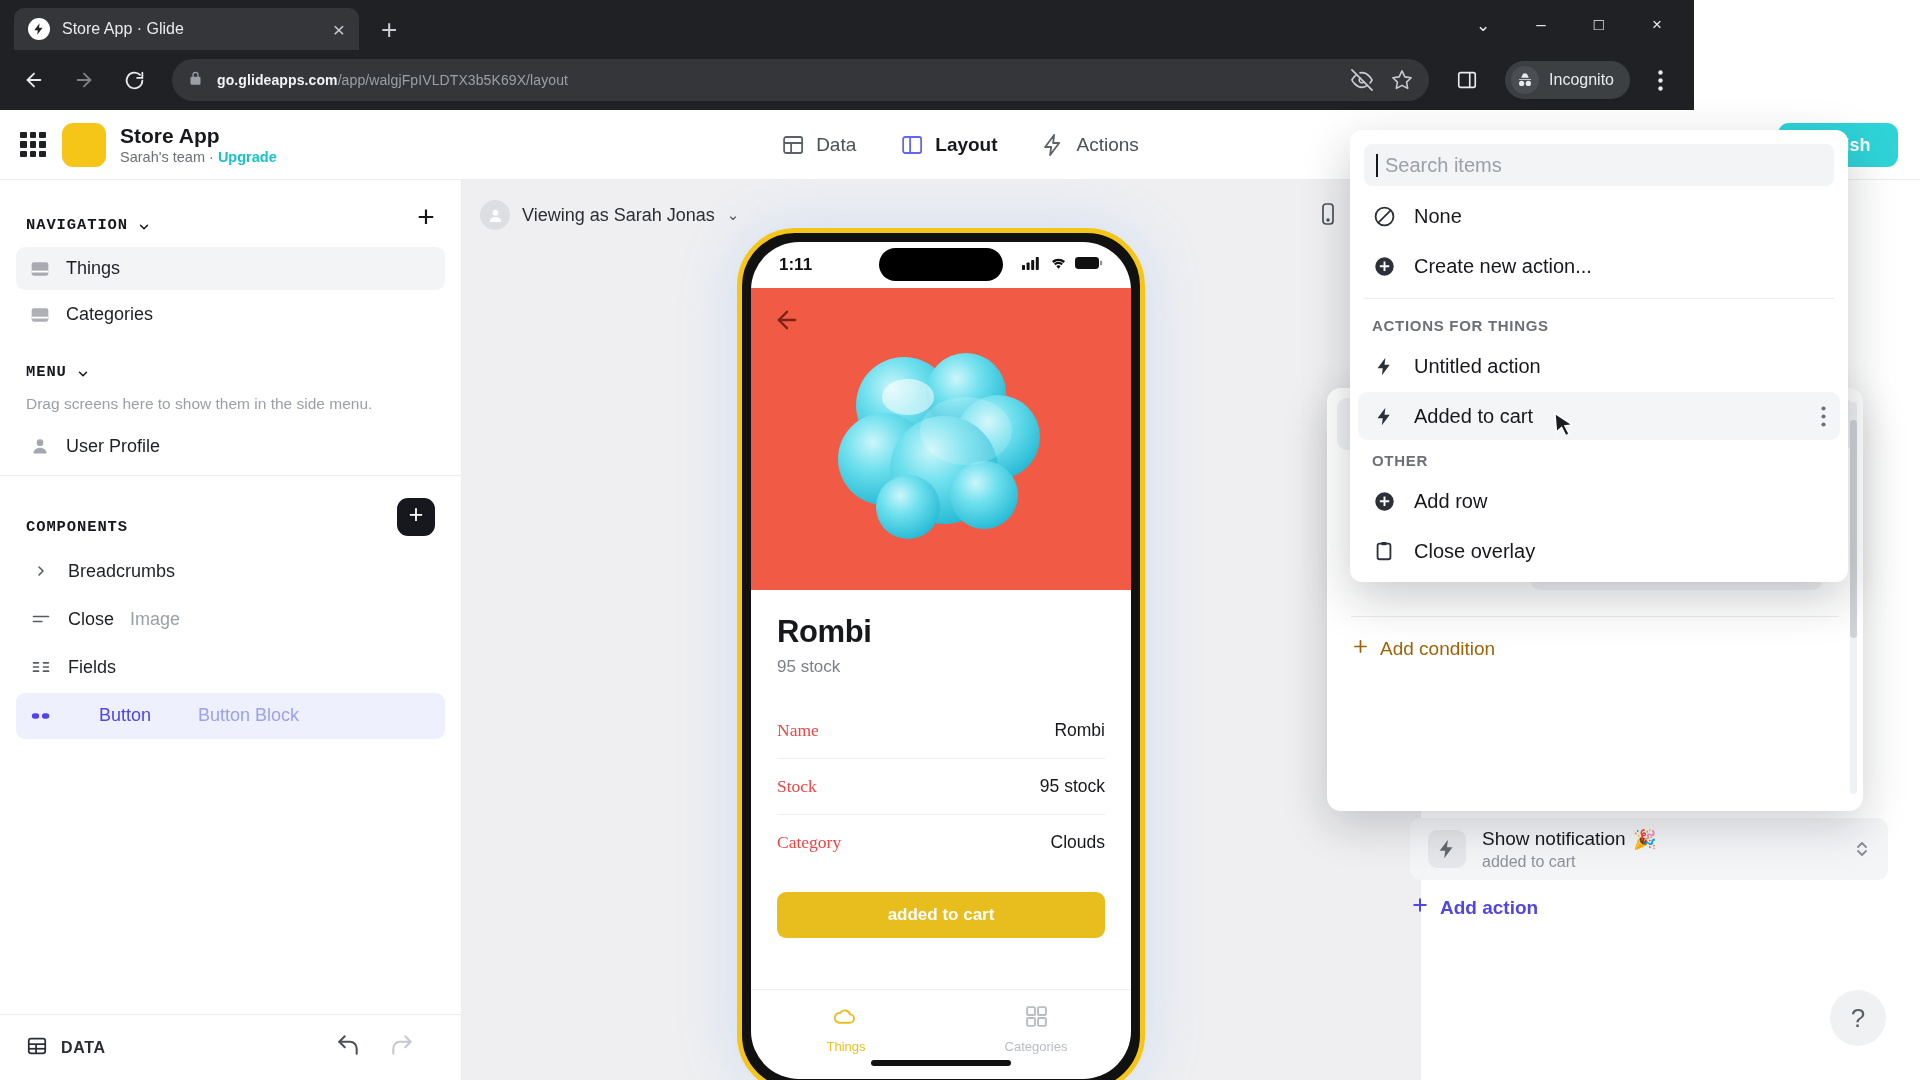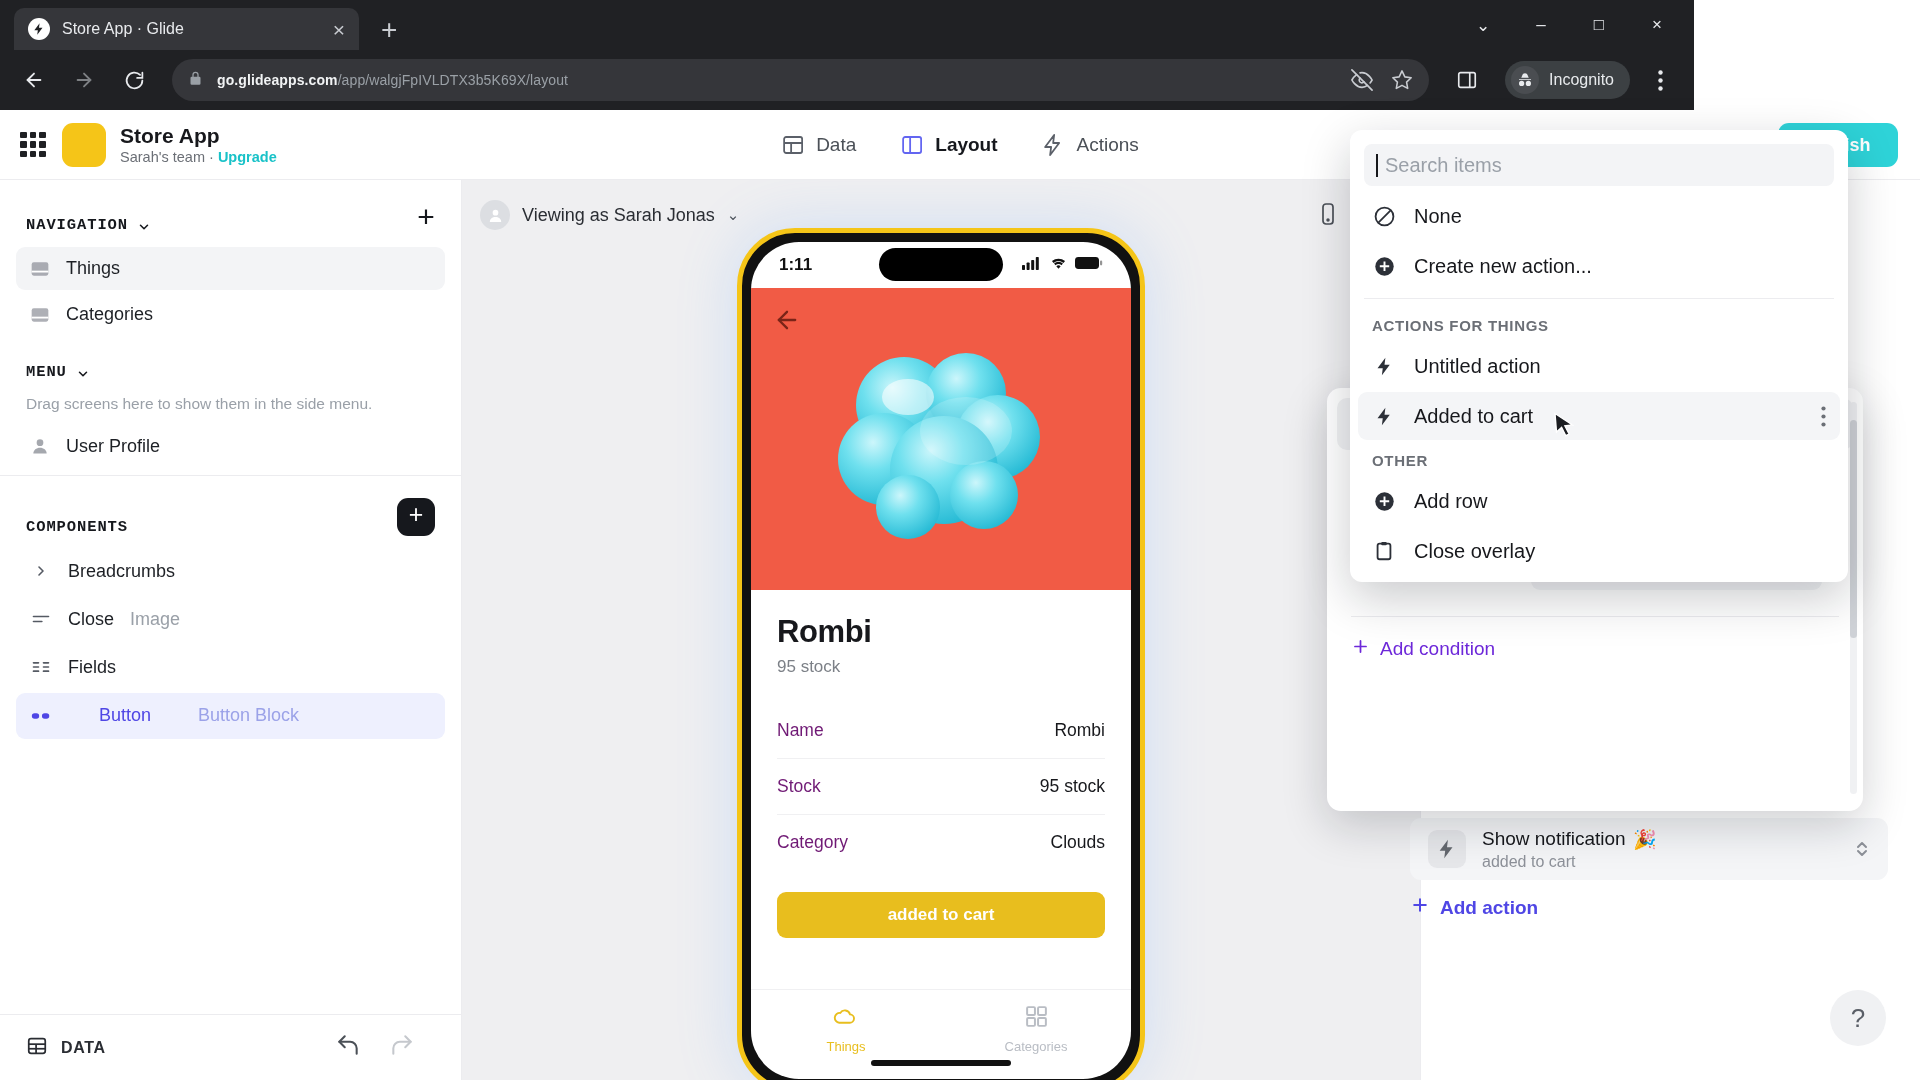--- a/index.html
+++ b/index.html
@@ -135,21 +135,21 @@
            width: 124px; height: 33px; background: #000; border-radius: 18px; }
   .st-right { margin-left: auto; display: flex; align-items: center; gap: 7px; }
   .hero { height: 302px; background: #F15B45; position: relative; flex: 0 0 auto; }
   .hero-back { position: absolute; left: 22px; top: 18px; font-size: 26px; color: #7a2418; cursor: pointer; }
   .blob { position: absolute; left: 50%; top: 52%; transform: translate(-50%,-50%); }
   .prod { padding: 24px 26px 0 26px; }
   .prod-title { font-size: 31px; font-weight: 700; color: #17181c; letter-spacing: -.4px; }
   .prod-sub { font-size: 17px; color: #7c8087; margin-top: 7px; }
   .frow { display: flex; justify-content: space-between; padding: 17px 0; font-size: 17.5px;
           border-bottom: 1px solid #f0f0f2; }
-  .frow .k { color: #701a75; }
+  .frow .k { color: #ef4444; font-family: Liberation Serif, serif; }
   .frow .v { color: #17181c; }
   .fields { margin-top: 26px; }
   .cart-btn { margin: 22px 0 0 0; width: 100%; height: 46px; border: none; border-radius: 9px;
               background: #E8BE1E; color: #fff; font-size: 17px; font-weight: 700; cursor: pointer; }
   .tabbar { margin-top: auto; height: 90px; display: flex; align-items: flex-start;
             padding-top: 14px; border-top: 1px solid #f0f0f2; }
   .tb-item { flex: 1; display: flex; flex-direction: column; align-items: center; gap: 7px;
              font-size: 13px; color: #b9bdc4; cursor: pointer; }
   .tb-item.on { color: #E8BE1E; }
   .home-ind { position: absolute; bottom: 13px; left: 50%; transform: translateX(-50%);
@@ -192,21 +192,21 @@
               display: flex; align-items: center; padding: 0 16px; font-size: 19px; color: #9aa0a8;
               cursor: text; }
   .sc-kebab { margin-left: 12px; color: #6b6f76; font-size: 20px; cursor: pointer;
               display: flex; flex-direction: column; line-height: .55; }
   .sc-select { flex: 1; height: 46px; background: #f3f4f6; border-radius: 9px;
                display: flex; align-items: center; padding: 0 16px; font-size: 19px; color: #2a2d33;
                cursor: pointer; }
   .sc-select .cv { margin-left: auto; color: #6b6f76; font-size: 15px; display: flex; }
   .sc-hr { height: 1px; background: #ececef; margin: 26px 24px 0 24px; }
   .add-cond { display: inline-flex; align-items: center; gap: 10px; margin: 20px 0 0 24px;
-              font-size: 19px; color: #6d28d9; cursor: pointer; }
+              font-size: 19px; color: #a16207; cursor: pointer; }
   .sc-scroll { position: absolute; right: 6px; top: 14px; width: 7px; height: 392px; }
   .sc-scroll .track { width: 100%; height: 100%; background: #f0f1f3; border-radius: 4px; }
   .sc-scroll .thumb { position: absolute; left: 0; top: 18px; width: 100%; height: 218px;
                       background: #cfd2d7; border-radius: 4px; cursor: pointer; }
 
   
   .picker {
     position: absolute; left: 1350px; top: 130px; width: 498px; height: 452px;
     background: #fff; border-radius: 12px; box-shadow: 0 16px 48px rgba(15,18,28,.22);
     overflow: hidden; z-index: 30;

